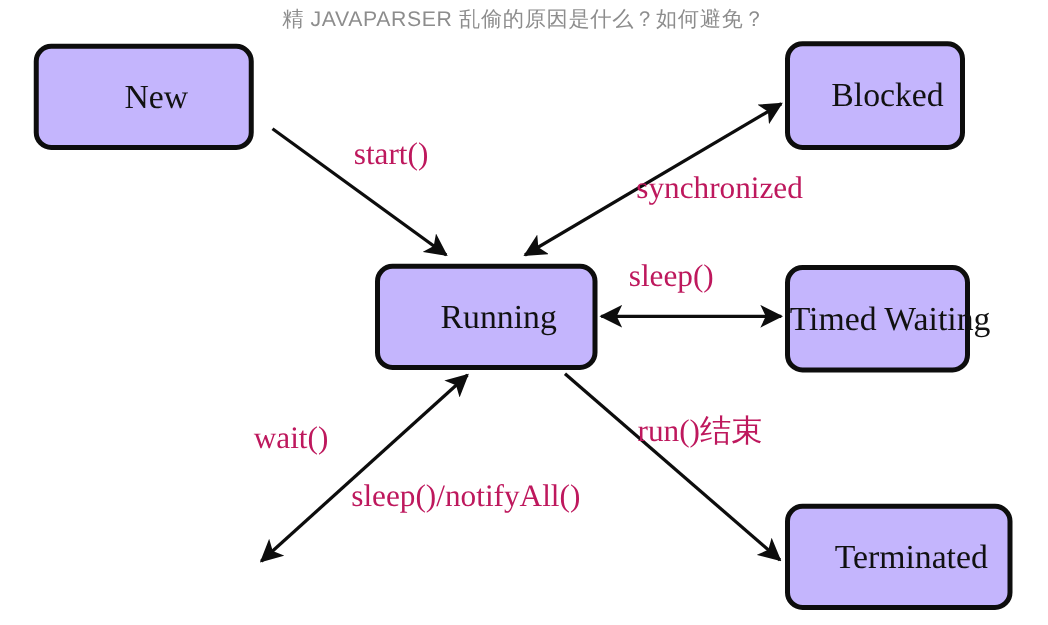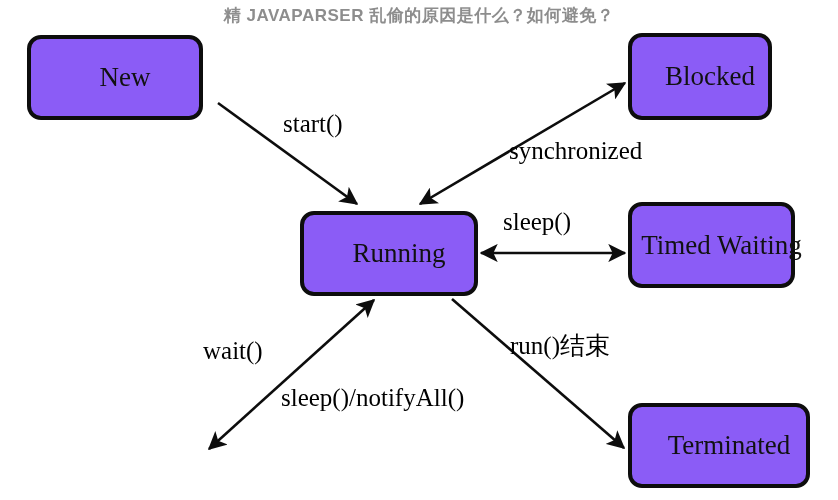--- a/index.html
+++ b/index.html
@@ -16,65 +16,65 @@
     font-family: "Liberation Serif", "DejaVu Serif", serif;
   }
   #title {
     position: absolute;
     left: 0;
     top: 4px;
     width: 838px;
     text-align: center;
     font-family: "Liberation Sans", "DejaVu Sans", sans-serif;
     font-size: 17px;
-    font-weight: 700;
+    font-weight: 400;
     color: #8d8d8d;
     letter-spacing: 0.5px;
     white-space: nowrap;
     z-index: 5;
   }
   .node {
     position: absolute;
     box-sizing: border-box;
     border: 4px solid #0d0d0d;
     border-radius: 14px;
-    background: #8b5cf6;
+    background: #c4b5fd;
     display: flex;
     align-items: center;
     justify-content: center;
     z-index: 3;
     padding-left: 20px;
   }
   .node-label {
     font-family: "Liberation Serif", "DejaVu Serif", serif;
     font-size: 27px;
     color: #111111;
     line-height: 1;
     white-space: nowrap;
   }
   #node-new      { left: 27px;  top: 35px;  width: 176px; height: 85px; }
   #node-blocked  { left: 628px; top: 33px;  width: 144px; height: 87px; }
   #node-running  { left: 300px; top: 211px; width: 178px; height: 85px; }
-  #node-timed    { left: 628px; top: 202px; width: 167px; height: 86px; }
+  #node-timed    { left: 628px; top: 212px; width: 148px; height: 86px; }
   #node-waiting  { left: 27px;  top: 403px; width: 177px; height: 85px; }
   #node-terminated { left: 628px; top: 403px; width: 182px; height: 85px; }
 
   #arrow-layer {
     position: absolute;
     left: 0;
     top: 0;
     width: 838px;
     height: 500px;
     z-index: 2;
   }
   .edge-label {
     position: absolute;
     font-family: "Liberation Serif", "DejaVu Serif", serif;
     font-size: 25px;
-    color: #000000;
+    color: #be185d;
     white-space: nowrap;
     z-index: 4;
     line-height: 1;
   }
   .edge-label.cjk {
     font-family: "Liberation Serif", "DejaVu Serif", serif;
   }
   #label-start        { left: 283px; top: 111px; }
   #label-synchronized { left: 509px; top: 138px; }
   #label-sleep        { left: 503px; top: 209px; }

